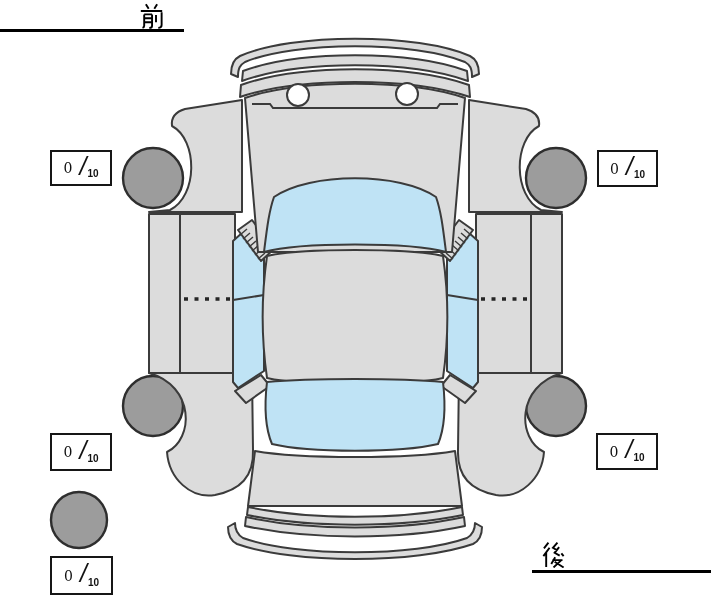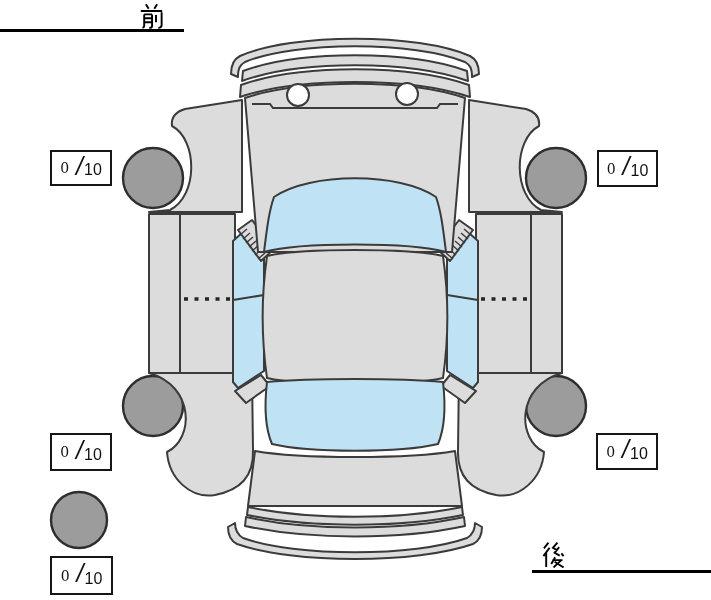--- a/index.html
+++ b/index.html
@@ -14,21 +14,21 @@
   .headlight{fill:var(--color-headlight,#ffffff);stroke:var(--color-outline,#3b3b3b);stroke-width:2;}
   .ln{fill:none;stroke:var(--color-outline,#3b3b3b);stroke-width:2;}
   .seam-dotted{fill:none;stroke:#252525;stroke-width:3.6;stroke-dasharray:4 6.5;}
   .hatch{fill:none;stroke:#3b3b3b;stroke-width:1.4;}
 
   
   .rating-box{position:absolute;box-sizing:border-box;background:#fff;border:2px solid #161616;
               display:flex;align-items:center;justify-content:center;color:#111;}
   .rating-value{font-size:14px;line-height:1;margin-right:7px;font-family:"DejaVu Serif",serif;}
   .rating-slash{font-size:25px;line-height:.8;font-style:italic;font-weight:400;margin-top:-5px;}
-  .rating-max{font-size:16px;font-weight:normal;align-self:flex-end;margin:0 0 5px 1px;}
+  .rating-max{font-size:10px;font-weight:bold;align-self:flex-end;margin:0 0 5px 1px;}
 
   
   .kanji{position:absolute;}
   .kanji svg{display:block;}
   .kanji path{fill:none;stroke:var(--color-label,#000);stroke-width:3.4;stroke-linecap:butt;}
   .underline{position:absolute;height:3px;background:#000;}
 </style>
 </head>
 <body>
 

